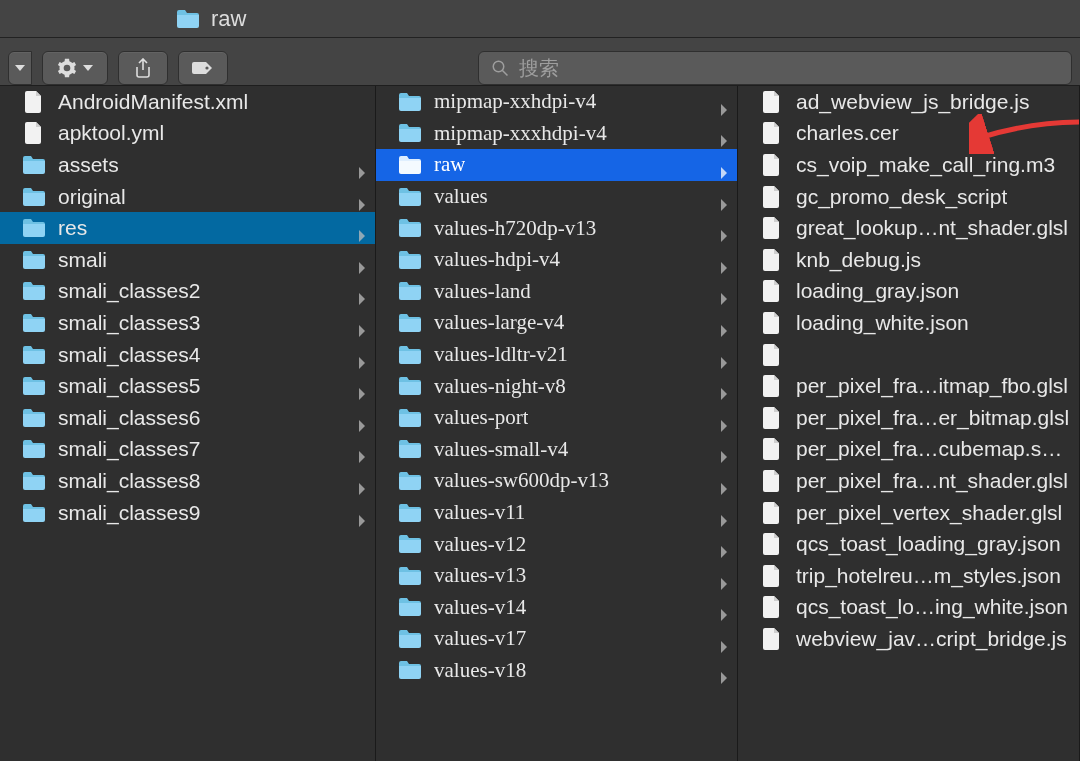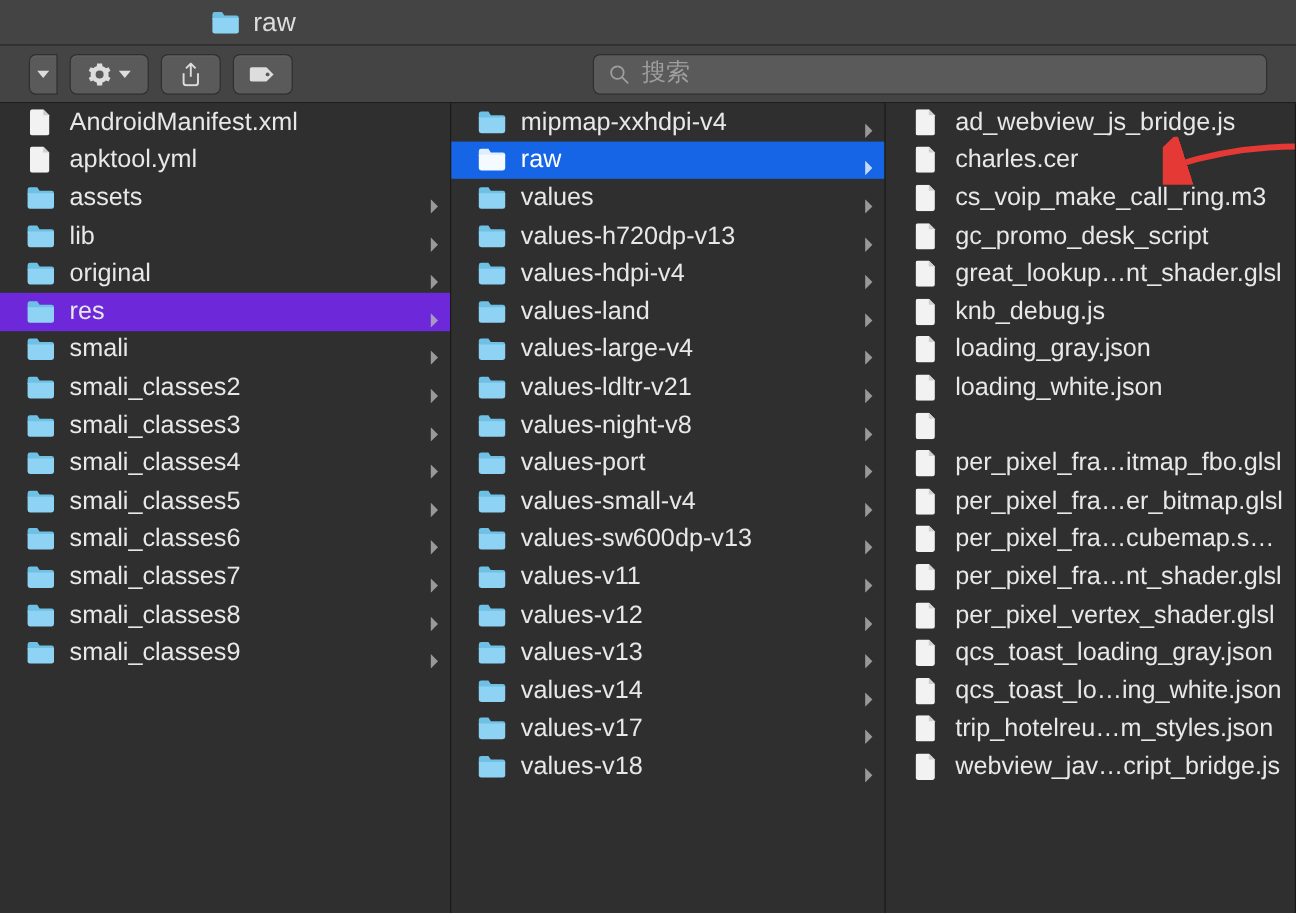--- a/index.html
+++ b/index.html
@@ -26,23 +26,23 @@
     width: 26px; height: 20px;
     display: inline-flex; align-items: center; justify-content: center;
   }
   .titlebar .title-text { color: #ddd; font-size: 22px; }
 
   
   .toolbar {
     height: 48px;
     background: #444;
     display: flex;
-    align-items: center;
+    align-items: flex-end;
     gap: 10px;
-    padding: 0 24px;
+    padding: 0 8px;
     border-bottom: 1px solid #1e1e1e;
   }
   .tb-btn {
     height: 34px;
     border-radius: 6px;
     background: #5a5a5a;
     border: 1px solid #2f2f2f;
     display: inline-flex;
     align-items: center;
     justify-content: center;
@@ -83,40 +83,40 @@
     height: calc(761px - 38px - 48px);
     background: #2f2f2f;
   }
   .col {
     border-right: 1px solid #1a1a1a;
     overflow: hidden;
     display: flex;
     flex-direction: column;
   }
   .col.c1 { width: 376px; }
-  .col.c2 { width: 362px; }
+  .col.c2 { width: 362px; font-family: Liberation Serif, serif; }
   .col.c3 { flex: 1; }
 
   .row {
     height: 31.6px;
     display: flex;
     align-items: center;
     padding-left: 22px;
     padding-right: 8px;
     gap: 12px;
     white-space: nowrap;
     position: relative;
   }
   .row .chev {
     margin-left: auto;
     width: 10px; height: 10px;
     opacity: .75;
     flex-shrink: 0;
   }
-  .row.selected-path { background: #6d28d9; }
+  .row.selected-path { background: #0369a1; }
   .row.selected-active { background: #1565e6; color: #fff; }
   .row .label { overflow: hidden; text-overflow: ellipsis; }
 
   .file-glyph, .folder-glyph {
     width: 24px; height: 24px;
     display: inline-flex; align-items: center; justify-content: center;
     flex-shrink: 0;
   }
 
   
@@ -218,32 +218,20 @@
             <path d="M1 0 L7 6 L1 12 Z"></path>
           </svg></span>
       </div>
       <div class="row">
         <span class="folder-glyph">
           <svg class="folder-svg" viewBox="0 0 24 20" width="24" height="20">
   <path class="tab" d="M1 3 a2 2 0 0 1 2-2 h6 l2 3 h10 a2 2 0 0 1 2 2 v1 H1 Z"></path>
   <path class="body" d="M1 6 h22 v11 a2 2 0 0 1-2 2 H3 a2 2 0 0 1-2-2 Z"></path>
           </svg>
         </span>
-        <span class="label">lib</span>
-        <span class="chev"><svg viewBox="0 0 8 12">
-            <path d="M1 0 L7 6 L1 12 Z"></path>
-          </svg></span>
-      </div>
-      <div class="row">
-        <span class="folder-glyph">
-          <svg class="folder-svg" viewBox="0 0 24 20" width="24" height="20">
-  <path class="tab" d="M1 3 a2 2 0 0 1 2-2 h6 l2 3 h10 a2 2 0 0 1 2 2 v1 H1 Z"></path>
-  <path class="body" d="M1 6 h22 v11 a2 2 0 0 1-2 2 H3 a2 2 0 0 1-2-2 Z"></path>
-          </svg>
-        </span>
         <span class="label">original</span>
         <span class="chev"><svg viewBox="0 0 8 12">
             <path d="M1 0 L7 6 L1 12 Z"></path>
           </svg></span>
       </div>
       <div class="row selected-path">
         <span class="folder-glyph">
           <svg class="folder-svg" viewBox="0 0 24 20" width="24" height="20">
   <path class="tab" d="M1 3 a2 2 0 0 1 2-2 h6 l2 3 h10 a2 2 0 0 1 2 2 v1 H1 Z"></path>
   <path class="body" d="M1 6 h22 v11 a2 2 0 0 1-2 2 H3 a2 2 0 0 1-2-2 Z"></path>
@@ -365,20 +353,32 @@
     </div>
   <div class="col c2" id="col2">
       <div class="row">
         <span class="folder-glyph">
           <svg class="folder-svg" viewBox="0 0 24 20" width="24" height="20">
   <path class="tab" d="M1 3 a2 2 0 0 1 2-2 h6 l2 3 h10 a2 2 0 0 1 2 2 v1 H1 Z"></path>
   <path class="body" d="M1 6 h22 v11 a2 2 0 0 1-2 2 H3 a2 2 0 0 1-2-2 Z"></path>
           </svg>
         </span>
         <span class="label">mipmap-xxhdpi-v4</span>
+        <span class="chev"><svg viewBox="0 0 8 12">
+            <path d="M1 0 L7 6 L1 12 Z"></path>
+          </svg></span>
+      </div>
+      <div class="row">
+        <span class="folder-glyph">
+          <svg class="folder-svg" viewBox="0 0 24 20" width="24" height="20">
+  <path class="tab" d="M1 3 a2 2 0 0 1 2-2 h6 l2 3 h10 a2 2 0 0 1 2 2 v1 H1 Z"></path>
+  <path class="body" d="M1 6 h22 v11 a2 2 0 0 1-2 2 H3 a2 2 0 0 1-2-2 Z"></path>
+          </svg>
+        </span>
+        <span class="label">mipmap-xxxhdpi-v4</span>
         <span class="chev"><svg viewBox="0 0 8 12">
             <path d="M1 0 L7 6 L1 12 Z"></path>
           </svg></span>
       </div>
       <div class="row selected-active">
         <span class="folder-glyph">
           <svg class="folder-svg" viewBox="0 0 24 20" width="24" height="20">
   <path class="tab" d="M1 3 a2 2 0 0 1 2-2 h6 l2 3 h10 a2 2 0 0 1 2 2 v1 H1 Z"></path>
   <path class="body" d="M1 6 h22 v11 a2 2 0 0 1-2 2 H3 a2 2 0 0 1-2-2 Z"></path>
           </svg>
@@ -724,30 +724,30 @@
         </span>
         <span class="label">qcs_toast_loading_gray.json</span>
       </div>
       <div class="row">
         <span class="file-glyph">
           <svg class="file-svg" viewBox="0 0 18 22" width="18" height="22">
   <path class="page" d="M2 0 h9 l5 5 v15 a2 2 0 0 1-2 2 H2 a2 2 0 0 1-2-2 V2 a2 2 0 0 1 2-2 z"></path>
   <path class="fold" d="M11 0 v5 h5 z"></path>
           </svg>
         </span>
+        <span class="label">trip_hotelreu…m_styles.json</span>
+      </div>
+      <div class="row">
+        <span class="file-glyph">
+          <svg class="file-svg" viewBox="0 0 18 22" width="18" height="22">
+  <path class="page" d="M2 0 h9 l5 5 v15 a2 2 0 0 1-2 2 H2 a2 2 0 0 1-2-2 V2 a2 2 0 0 1 2-2 z"></path>
+  <path class="fold" d="M11 0 v5 h5 z"></path>
+          </svg>
+        </span>
         <span class="label">qcs_toast_lo…ing_white.json</span>
-      </div>
-      <div class="row">
-        <span class="file-glyph">
-          <svg class="file-svg" viewBox="0 0 18 22" width="18" height="22">
-  <path class="page" d="M2 0 h9 l5 5 v15 a2 2 0 0 1-2 2 H2 a2 2 0 0 1-2-2 V2 a2 2 0 0 1 2-2 z"></path>
-  <path class="fold" d="M11 0 v5 h5 z"></path>
-          </svg>
-        </span>
-        <span class="label">trip_hotelreu…m_styles.json</span>
       </div>
       <div class="row">
         <span class="file-glyph">
           <svg class="file-svg" viewBox="0 0 18 22" width="18" height="22">
   <path class="page" d="M2 0 h9 l5 5 v15 a2 2 0 0 1-2 2 H2 a2 2 0 0 1-2-2 V2 a2 2 0 0 1 2-2 z"></path>
   <path class="fold" d="M11 0 v5 h5 z"></path>
           </svg>
         </span>
         <span class="label">webview_jav…cript_bridge.js</span>
       </div>

